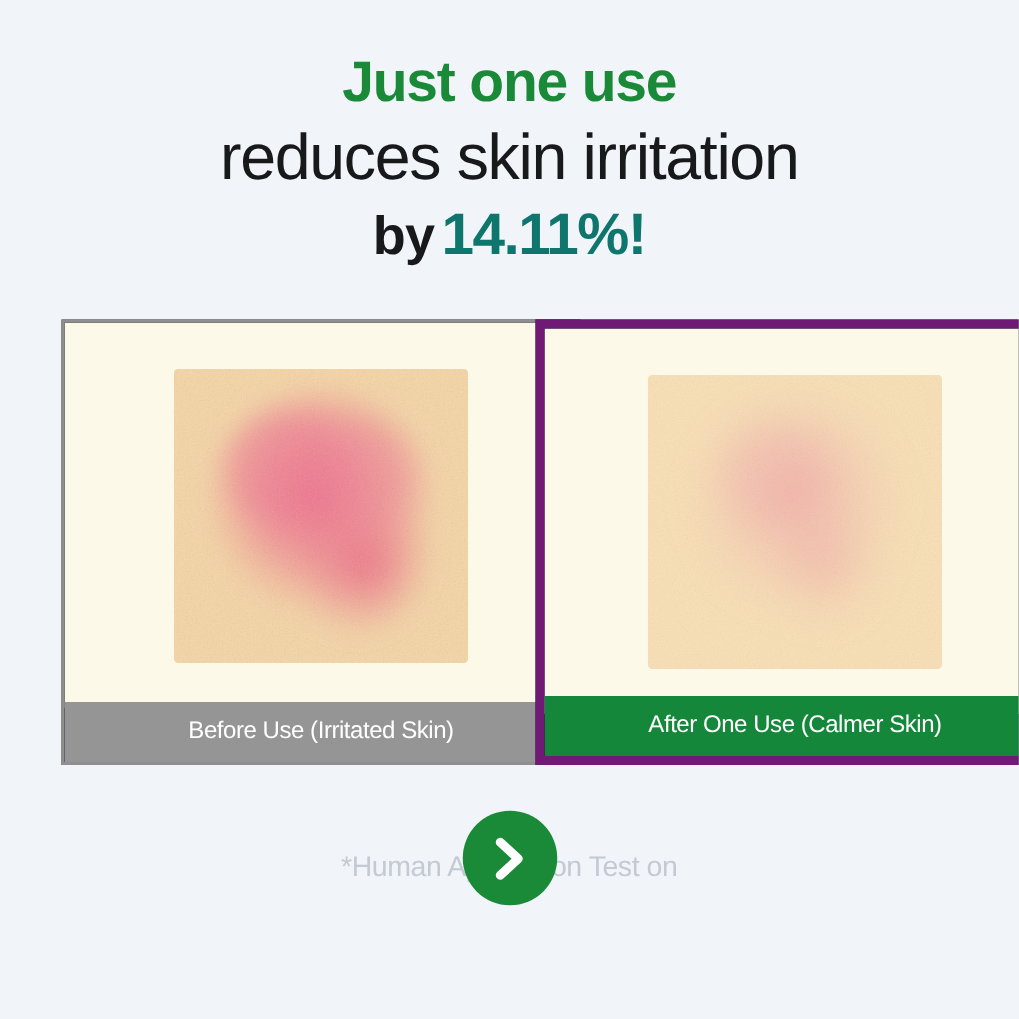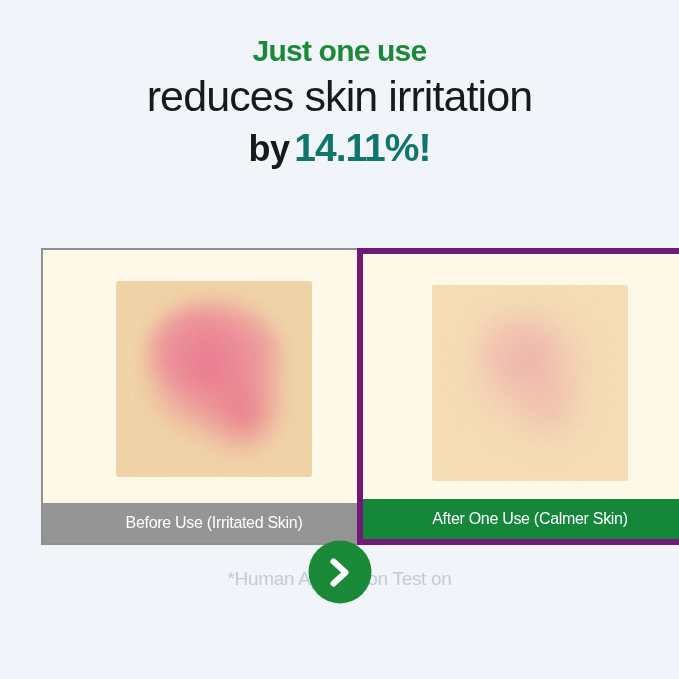--- a/index.html
+++ b/index.html
@@ -24,21 +24,21 @@
 
   
   .headline {
     position: absolute;
     top: 34px;
     left: 0;
     width: 679px;
     text-align: center;
   }
   .headline-line1 {
-    font-size: 30px;
+    font-size: 38px;
     font-weight: bold;
     color: #1a8a38;
     letter-spacing: -0.8px;
     line-height: 1.12;
     white-space: nowrap;
   }
   .headline-line2 {
     font-size: 43px;
     font-weight: normal;
     color: #18191b;
@@ -75,21 +75,20 @@
     height: 300px;
   }
   .panel {
     position: absolute;
     top: 0;
     width: 346px;
     height: 297px;
     box-sizing: border-box;
     background: #0f172a;
     overflow: hidden;
-    margin-top: 35px;
   }
   .panel-before {
     left: 41px;
     border: 2px solid #8f8f8f;
   }
   .panel-after {
     left: 357px;
     border: 6px solid #701a75;
   }
   .swatch-area {

